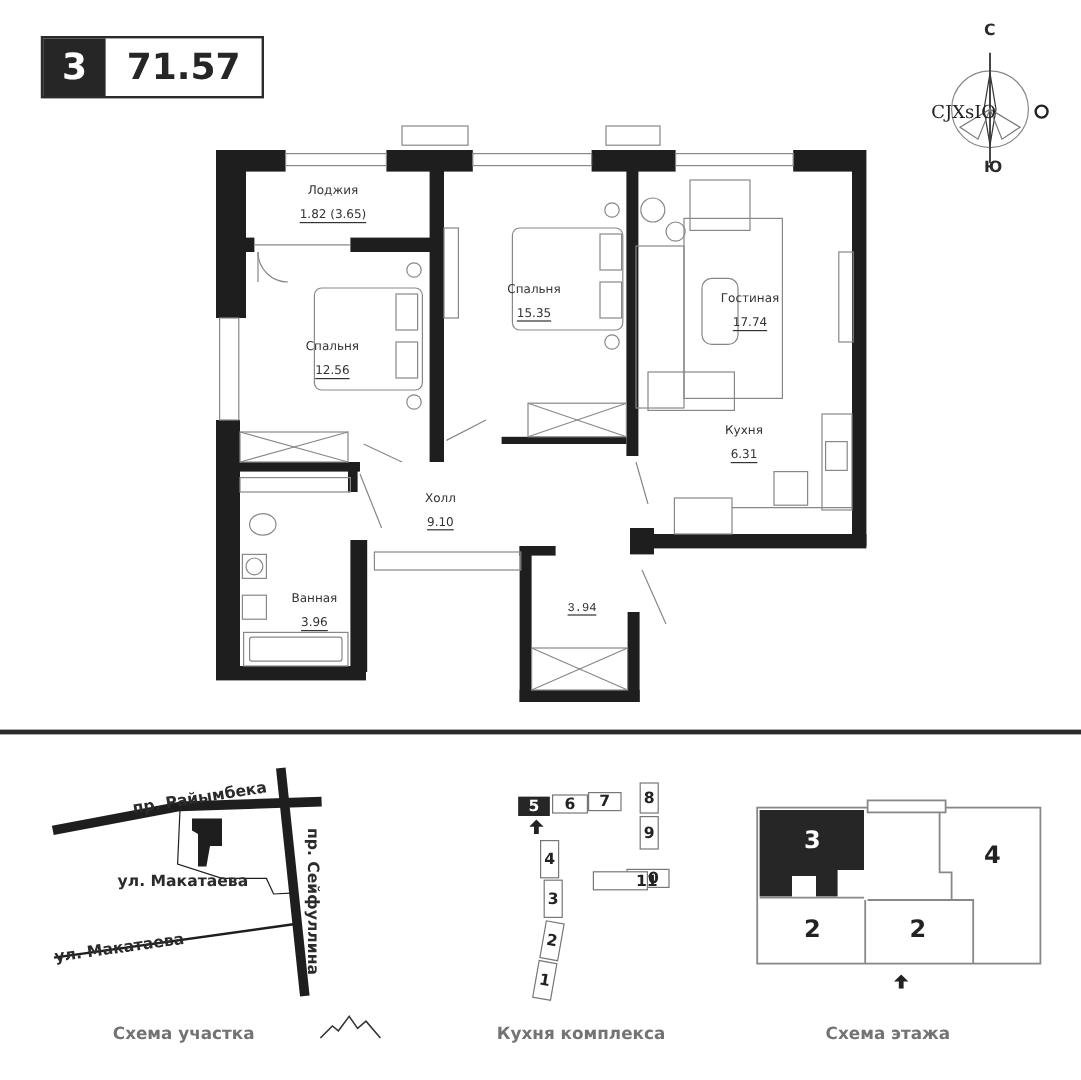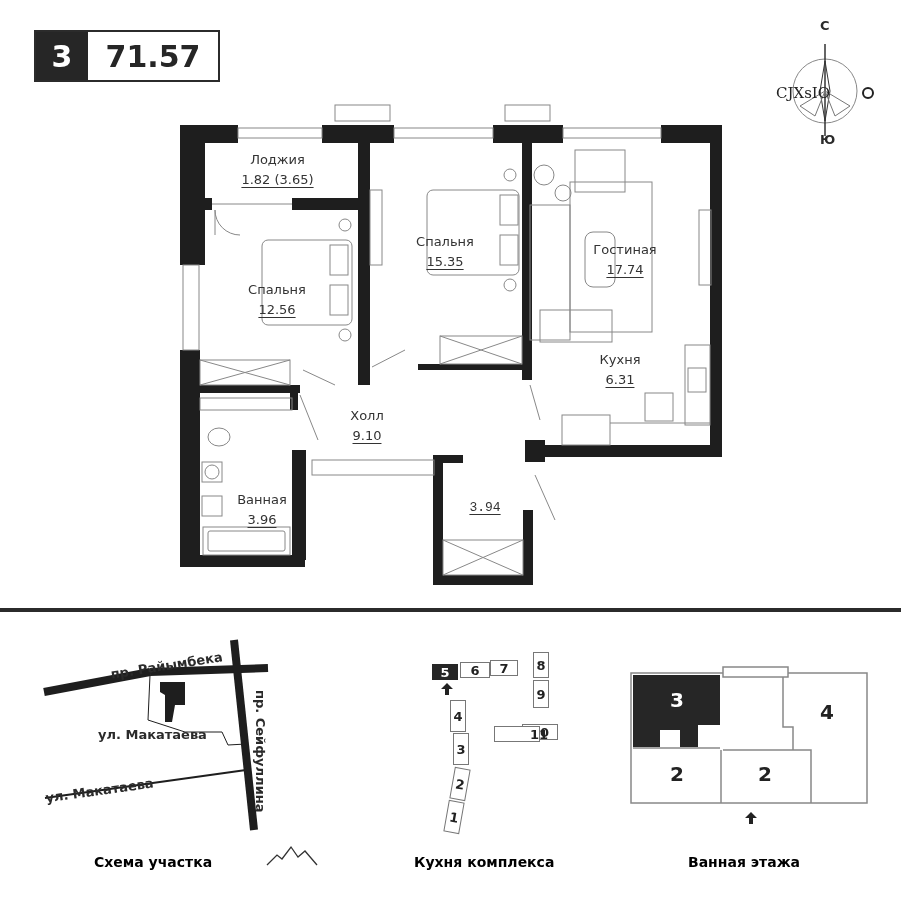--- a/index.html
+++ b/index.html
@@ -4,24 +4,24 @@
 <style>
   html,body{margin:0;padding:0;background:#fff;}
   body{width:901px;height:900px;position:relative;overflow:hidden;font-family:"DejaVu Sans","Liberation Sans",sans-serif;color:#2b2b2b;}
   .abs{position:absolute;}
   .badge{left:34px;top:30px;width:186px;height:52px;border:2px solid #2b2b2b;box-sizing:border-box;display:flex;}
   .badge .rooms{width:52px;background:#262626;color:#fff;font-weight:bold;font-size:30px;display:flex;align-items:center;justify-content:center;}
   .badge .area{flex:1;font-weight:bold;font-size:30px;display:flex;align-items:center;justify-content:center;color:#262626;}
   .compass{left:770px;top:18px;width:110px;height:130px;}
   .compass .n,.compass .s{position:absolute;left:50px;font-size:13px;font-weight:bold;}
   .plan{left:0;top:0;width:901px;height:600px;}
-  .label{position:absolute;text-align:center;font-size:13px;line-height:20px;color:#333;}
+  .label{position:absolute;text-align:center;font-size:10px;line-height:20px;color:#333;}
   .label .num{text-decoration:underline;text-underline-offset:3px;}
   .divider{left:0;top:608px;width:901px;height:4px;background:#2b2b2b;}
-  .caption{position:absolute;font-size:14px;font-weight:bold;color:#000000;}
+  .caption{position:absolute;font-size:14px;font-weight:bold;color:#737373;}
   .street{position:absolute;font-size:13px;font-weight:bold;color:#2b2b2b;white-space:nowrap;}
   .blk{position:absolute;border:1.5px solid #777;background:#fff;font-weight:bold;font-size:13px;display:flex;align-items:center;justify-content:center;box-sizing:border-box;color:#222;}
   .blk.active{background:#262626;color:#fff;border-color:#262626;}
   .fl{position:absolute;font-weight:bold;font-size:20px;color:#222;}
 </style>
 </head>
 <body>
 
 <div class="abs badge">
   <div class="rooms">3</div>
@@ -218,13 +218,13 @@
   <polyline points="95,85 183,85 183,138" fill="none" stroke="#888" stroke-width="1.5"></polyline>
   <polyline points="155,12 155,62 165,62 165,85" fill="none" stroke="#888" stroke-width="1.5"></polyline>
 </svg>
 <span class="fl" style="left:670px;top:688px;color:#fff;">3</span>
 <span class="fl" style="left:820px;top:700px;">4</span>
 <span class="fl" style="left:670px;top:762px;">2</span>
 <span class="fl" style="left:758px;top:762px;">2</span>
 <svg class="abs" style="left:745px;top:812px;" width="12" height="12">
     <polygon points="6,0 12,6 8,6 8,12 4,12 4,6 0,6" fill="#222"></polygon>
   </svg>
-<span class="caption" style="left:688px;top:854px;">Ванная этажа</span>
+<span class="caption" style="left:688px;top:854px;">Схема этажа</span>
 
 </body></html>

